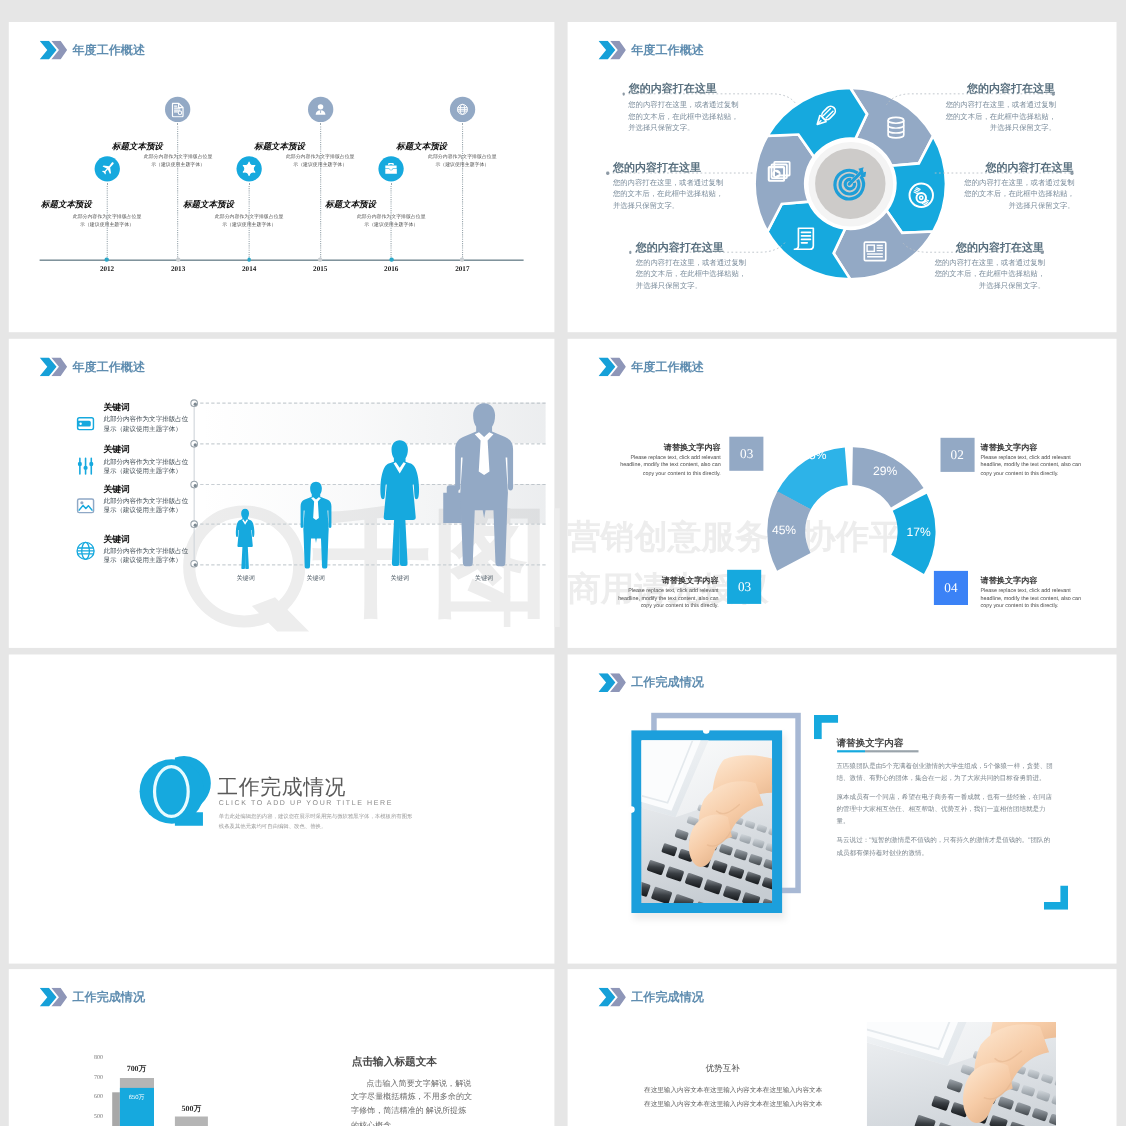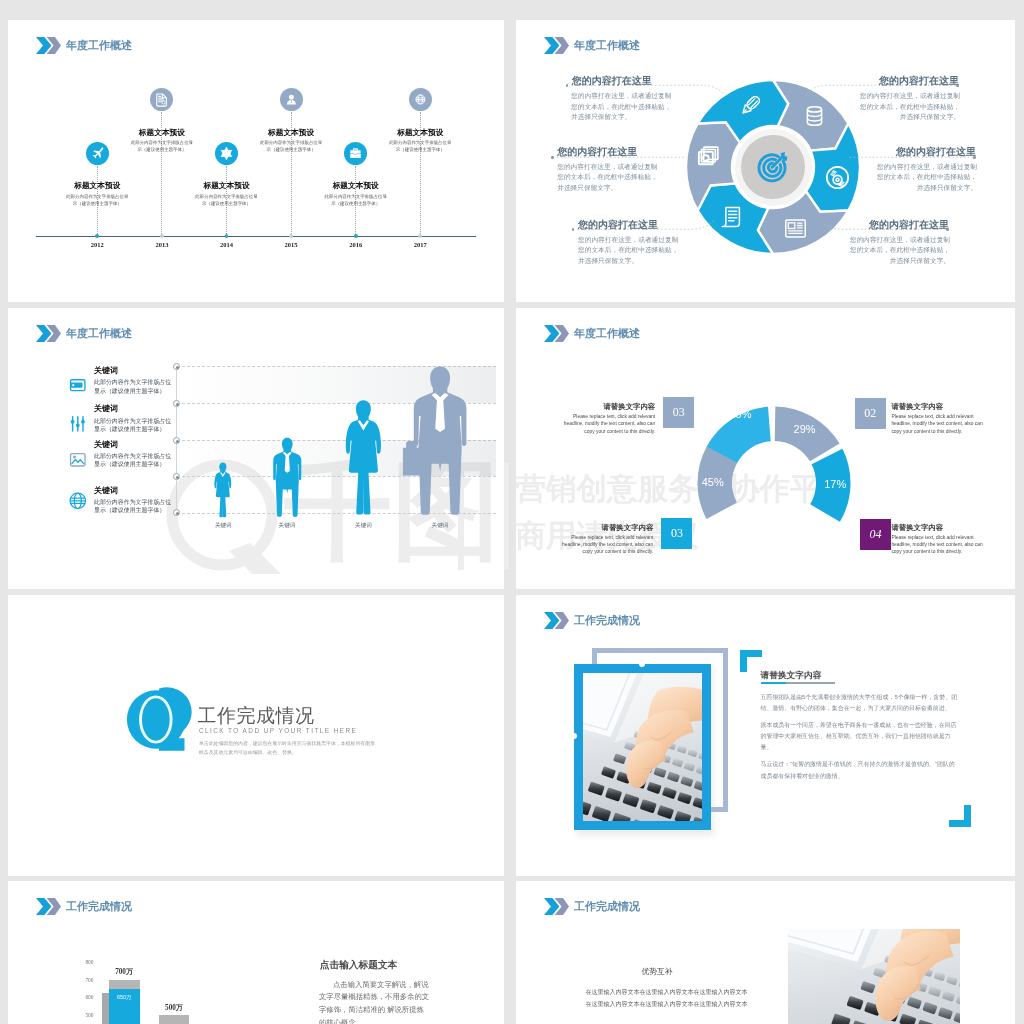--- a/index.html
+++ b/index.html
@@ -15,22 +15,22 @@
                font-family:"Liberation Sans",sans-serif;white-space:nowrap;}
 
   
   .tl-axis{position:absolute;height:1px;background:#4a6572;}
   .tl-node{position:absolute;}
   .tl-circle{position:absolute;border-radius:50%;display:flex;align-items:center;justify-content:center;}
   .tl-dash{position:absolute;width:0;border-left:1px dotted #9aa7ae;}
   .tl-mark{position:absolute;width:3.8px;height:3.8px;border-radius:50%;}
   .tl-year{position:absolute;font-size:6.5px;color:#222;text-align:center;width:40px;
            font-family:"Liberation Serif",serif;font-weight:bold;}
-  .tl-title{position:absolute;width:120px;text-align:center;font-size:7.7px;font-weight:bold;color:#101010;
-            letter-spacing:0px;line-height:1;}
+  .tl-title{position:absolute;width:120px;font-size:7.7px;font-weight:bold;color:#101010;
+            letter-spacing:0px;line-height:1;font-style:italic;}
   .tl-desc{position:absolute;width:64px;text-align:center;font-size:4.46px;color:#4d4d4d;line-height:1.65;
            letter-spacing:0;}
   .wh-ico{position:absolute;}
   .wh-hub{position:absolute;border-radius:50%;}
   .wh-cal-t{position:absolute;font-size:10px;font-weight:bold;color:#59707f;white-space:nowrap;}
   .wh-cal-d{position:absolute;font-size:6.7px;color:#7c8d9c;line-height:1.6;width:101px;}
   .wh-dot{position:absolute;width:2.6px;height:2.6px;border-radius:50%;background:#8d9aa5;}
 
   
   .pp-ico{position:absolute;}
@@ -406,21 +406,21 @@
         <div class="dn-pct" style="left:171.750583055855px;top:167.7327473063093px;">45%</div>
         <div class="dn-num" style="left:147.29999999999995px;top:88.80000000000001px;background:#93a9c5;">03</div>
         <div class="dn-t" style="left:43.200000000000045px;top:93.80000000000001px;width:96px;text-align:right;">请替换文字内容</div>
         <div class="dn-d" style="left:43.200000000000045px;top:104.80000000000001px;text-align:right;">Please replace text, click add relevant headline, modify the text content, also can copy your content to this directly.</div>
         <div class="dn-num" style="left:338.70000000000005px;top:89.80000000000001px;background:#93a9c5;">02</div>
         <div class="dn-t" style="left:375.4px;top:93.80000000000001px;width:96px;text-align:left;">请替换文字内容</div>
         <div class="dn-d" style="left:375.4px;top:104.80000000000001px;text-align:left;">Please replace text, click add relevant headline, modify the text content, also can copy your content to this directly.</div>
         <div class="dn-num" style="left:145.39999999999998px;top:209.70000000000005px;background:#16a9de;">03</div>
         <div class="dn-t" style="left:41.299999999999955px;top:214.70000000000005px;width:96px;text-align:right;">请替换文字内容</div>
         <div class="dn-d" style="left:41.299999999999955px;top:225.70000000000005px;text-align:right;">Please replace text, click add relevant headline, modify the text content, also can copy your content to this directly.</div>
-        <div class="dn-num" style="left:344px;top:210.70000000000005px;background:#701a75;font-style:italic;">04</div>
+        <div class="dn-num" style="left:333px;top:210.70000000000005px;background:#3b82f6;">04</div>
         <div class="dn-t" style="left:375.4px;top:214.70000000000005px;width:96px;text-align:left;">请替换文字内容</div>
         <div class="dn-d" style="left:375.4px;top:225.70000000000005px;text-align:left;">Please replace text, click add relevant headline, modify the text content, also can copy your content to this directly.</div>
       </div>
 </div>
 
 <div class="slide" id="s5" style="left:8px;top:595px;width:496px;height:281px;">
   <div id="s5-body">
         <div style="position:absolute;left:117.5px;top:91px;width:70px;height:66px;"><svg width="70" height="68" viewBox="0 0 70 68">
             <defs>
               <clipPath id="rc02">

